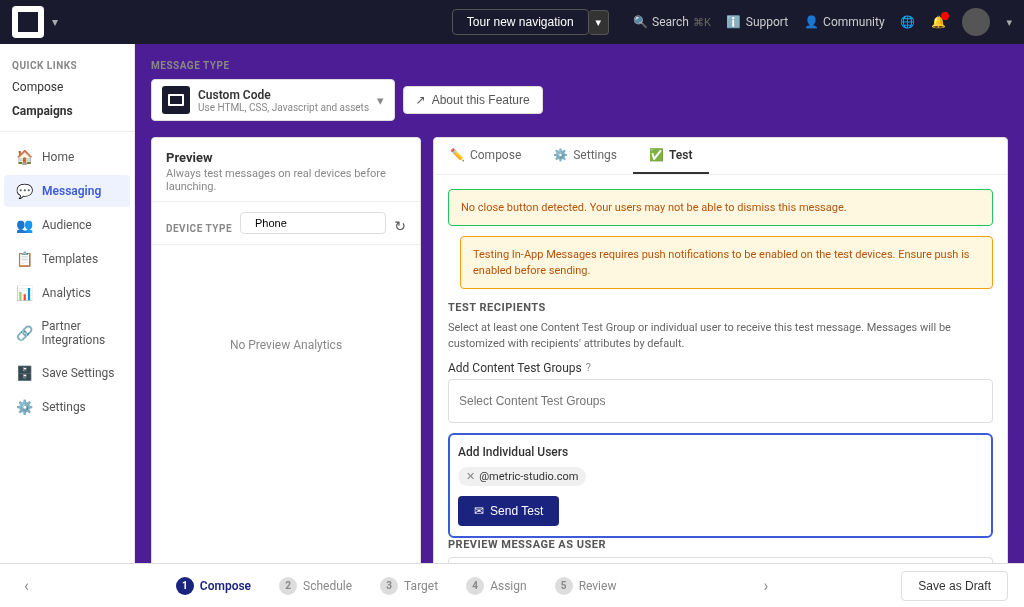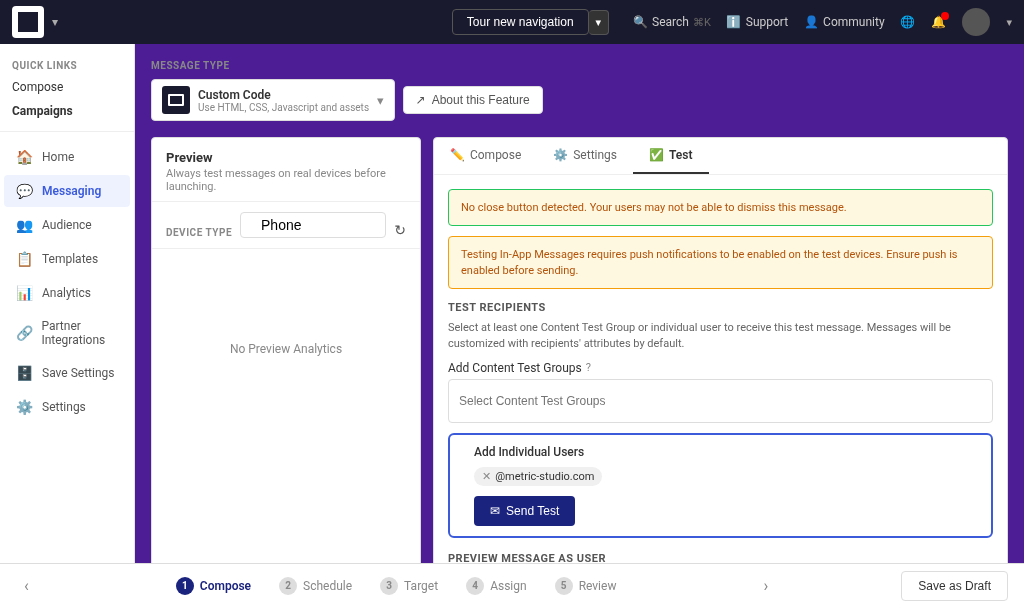--- a/index.html
+++ b/index.html
@@ -72,21 +72,21 @@
     
     .two-col { display: flex; gap: 12px; }
 
     
     .preview-panel { background: white; border: 1px solid #ddd; border-radius: 4px; width: 270px; flex-shrink: 0; }
     .preview-header { padding: 12px 14px 8px; border-bottom: 1px solid #eee; }
     .preview-title { font-size: 13px; font-weight: 700; }
     .preview-subtitle { font-size: 11px; color: #888; margin-top: 2px; }
     .device-type-row { display: flex; align-items: flex-end; gap: 8px; padding: 10px 14px; border-bottom: 1px solid #eee; }
     .device-label { font-size: 10px; font-weight: 700; color: #888; text-transform: uppercase; letter-spacing: 0.5px; }
-    .device-select { flex: 1; border: 1px solid #ddd; border-radius: 4px; padding: 4px 20px; font-size: 14px; background: white; cursor: pointer; }
+    .device-select { flex: 1; border: 1px solid #ddd; border-radius: 4px; padding: 4px 14px; font-size: 11px; background: white; cursor: pointer; }
     .device-refresh { font-size: 14px; color: #555; cursor: pointer; }
     .preview-area { padding: 16px; min-height: 200px; display: flex; align-items: center; justify-content: center; }
     .no-preview { font-size: 12px; color: #888; }
 
     
     .test-panel { flex: 1; background: white; border: 1px solid #ddd; border-radius: 4px; }
     .test-tabs { display: flex; border-bottom: 1px solid #eee; }
     .test-tab {
       display: flex; align-items: center; gap: 5px; padding: 10px 16px;
       font-size: 12px; color: #666; cursor: pointer; border-bottom: 2px solid transparent;
@@ -94,35 +94,35 @@
     .test-tab.active { color: #333; font-weight: 600; border-bottom: 2px solid #333; }
     .test-body { padding: 14px; }
 
     
     .alert-warning {
       background: #fff8e1; border: 1px solid #22c55e; border-radius: 4px;
       padding: 10px 12px; font-size: 11px; color: #b45309; margin-bottom: 10px; line-height: 1.4;
     }
     .alert-info {
       background: #fff8e1; border: 1px solid #f59e0b; border-radius: 4px;
-      padding: 10px 12px; font-size: 11px; color: #b45309; margin-bottom: 12px; line-height: 1.4;
+      padding: 10px 12px; font-size: 11px; color: #b45309; margin-bottom: 12px; line-height: 1.4; margin-left: 12px;
     }
 
     
     .section-heading { font-size: 11px; font-weight: 700; text-transform: uppercase; letter-spacing: 0.5px; color: #555; margin-bottom: 6px; }
     .section-description { font-size: 11px; color: #666; margin-bottom: 10px; line-height: 1.4; }
     .add-groups-label { font-size: 12px; color: #333; margin-bottom: 4px; display: flex; align-items: center; gap: 4px; }
     .input-field {
       width: 100%; border: 1px solid #ddd; border-radius: 4px; padding: 14px 10px;
       font-size: 12px; color: #aaa; margin-bottom: 10px; background: white;
     }
 
     
     .individual-users-box {
-      border: 2px solid #3b5bdb; border-radius: 6px; padding: 10px 24px; margin-bottom: 14px;
+      border: 2px solid #3b5bdb; border-radius: 6px; padding: 10px 8px; margin-bottom: 0;
     }
     .individual-users-label { font-size: 12px; color: #333; margin-bottom: 8px; font-weight: 500; }
     .user-tags-row { display: flex; align-items: center; flex-wrap: wrap; gap: 4px; margin-bottom: 10px; }
     .user-tag {
       display: flex; align-items: center; gap: 4px; background: #f0f0f0;
       border-radius: 12px; padding: 3px 8px; font-size: 11px;
     }
     .tag-x { font-size: 11px; color: #888; cursor: pointer; }
     .user-input { border: none; outline: none; font-size: 12px; flex: 1; min-width: 80px; }
     .send-test-btn {

